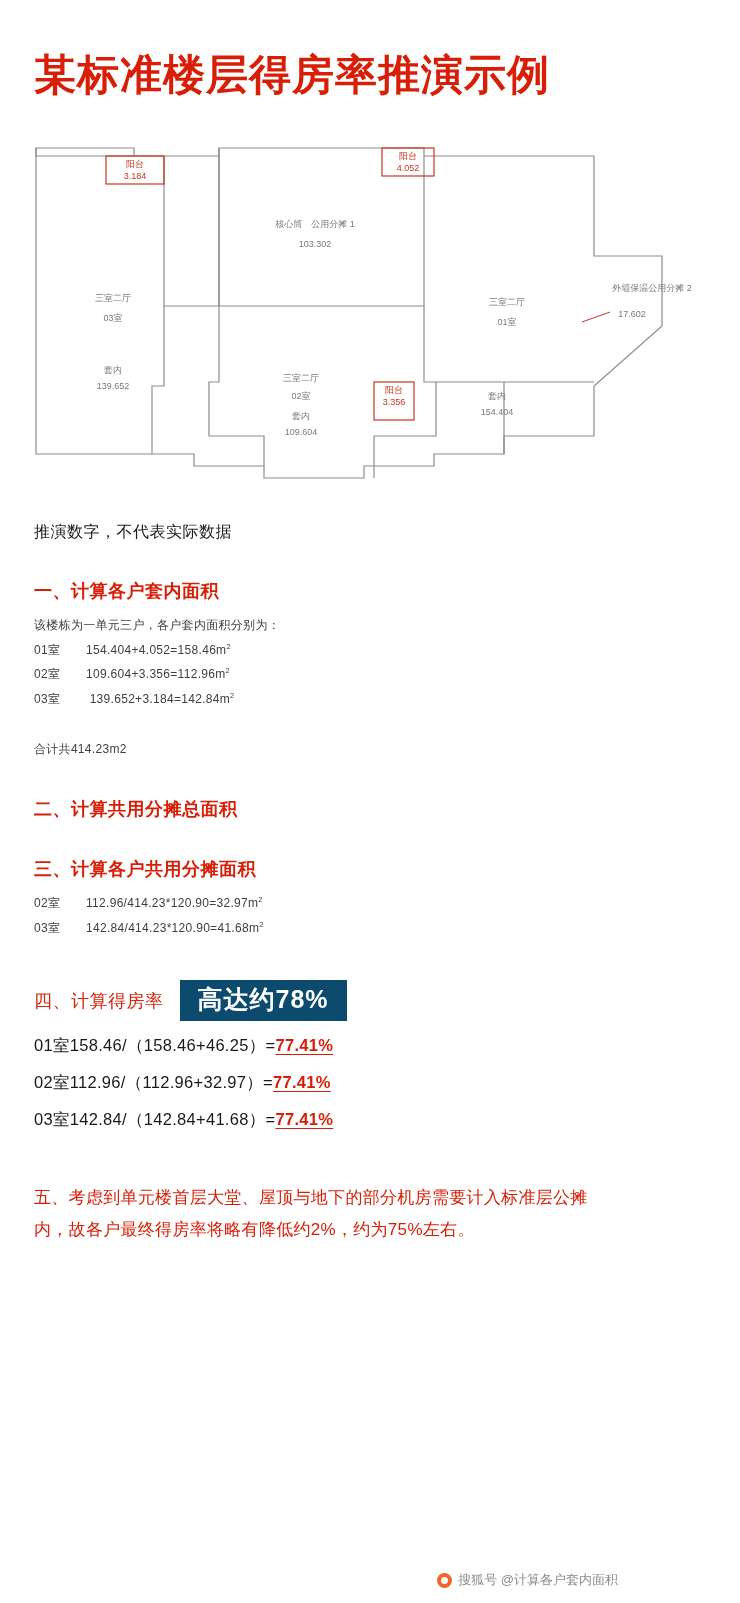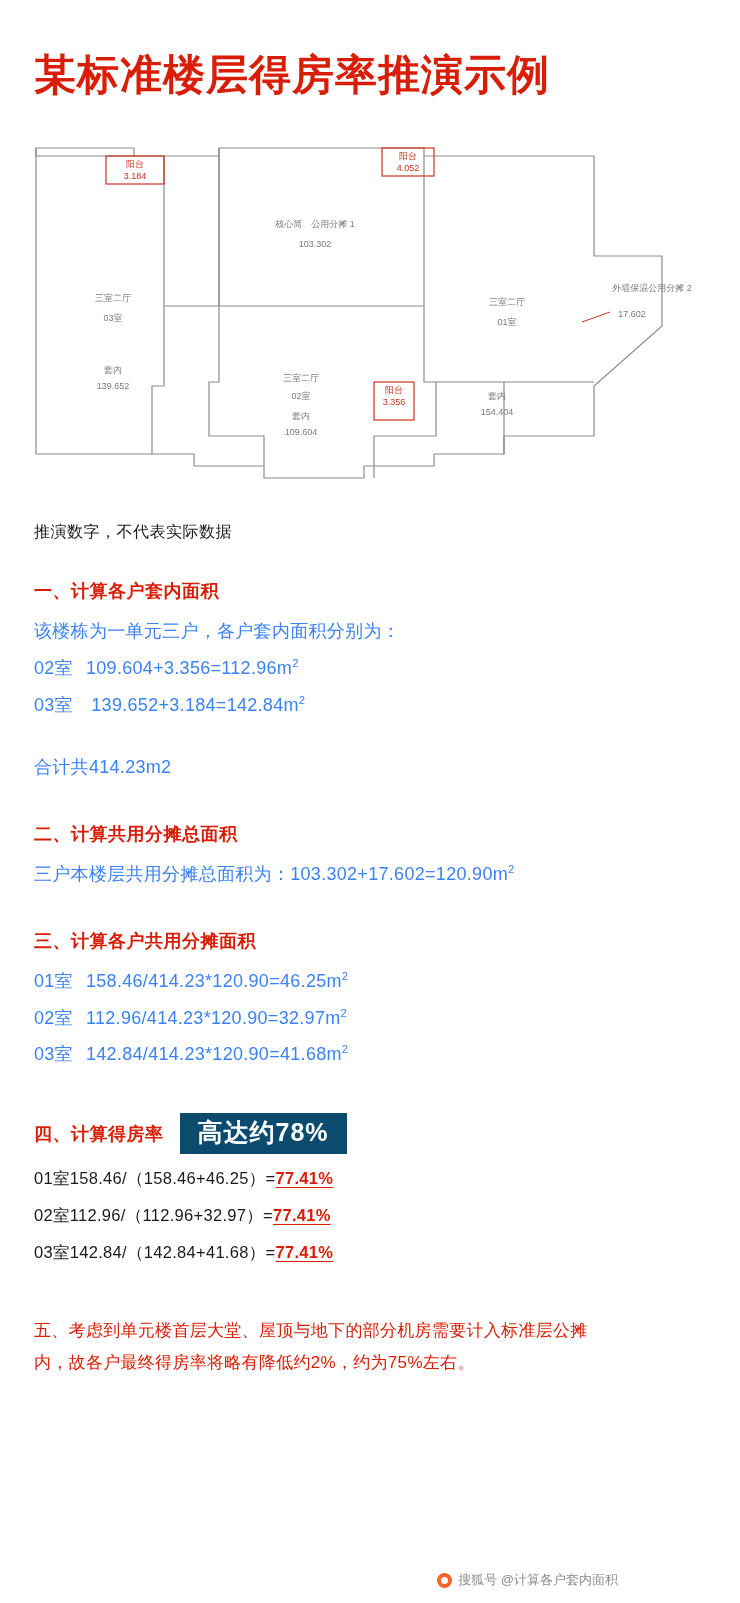--- a/index.html
+++ b/index.html
@@ -62,44 +62,44 @@
   
   .sec-head {
     color: #d81e06;
     font-weight: bold;
     font-size: 18px;
     margin-top: 36px;
     margin-bottom: 10px;
     letter-spacing: 0.5px;
   }
   .line {
-    font-size: 18px;
+    font-size: 12px;
     line-height: 2.05;
-    color: #3b82f6;
+    color: #404040;
     letter-spacing: 0.3px;
   }
   .line .lbl {
     display: inline-block;
     min-width: 52px;
   }
   sup {
     font-size: 0.62em;
     vertical-align: super;
   }
 
   
   .sec4-row {
     display: flex;
     align-items: center;
     margin-top: 40px;
     margin-bottom: 6px;
   }
   .sec4-head {
     color: #d81e06;
-    font-weight: bold;
+    font-weight: normal;
     font-size: 18px;
     letter-spacing: 0.5px;
     margin-right: 16px;
     white-space: nowrap;
   }
   .badge {
     background: #0c4a6e;
     color: #ffffff;
     font-weight: bold;
     font-size: 25px;
@@ -212,36 +212,33 @@
     <div class="plan-label" style="left:222px; top:274px; width:90px;">套内</div>
     <div class="plan-label" style="left:222px; top:290px; width:90px;">109.604</div>
     <div class="plan-label red" style="left:340px; top:248px; width:40px;">阳台<br>3.356</div>
   </div>
 
   <div class="note">推演数字，不代表实际数据</div>
 
   <div class="sec-head">一、计算各户套内面积</div>
   <div class="line">该楼栋为一单元三户，各户套内面积分别为：</div>
   <div class="line">
+    <span class="lbl">01室</span><span>154.404+4.052=158.46m</span><sup>2</sup>
+  </div>
+  <div class="line">
     <span class="lbl">02室</span><span>109.604+3.356=112.96m</span><sup>2</sup>
   </div>
   <div class="line">
     <span class="lbl">03室</span><span> 139.652+3.184=142.84m</span><sup>2</sup>
   </div>
   <div class="line" style="margin-top:25px;">合计共414.23m2</div>
 
   <div class="sec-head">二、计算共用分摊总面积</div>
-  <div class="line">
-    <span>三户本楼层共用分摊总面积为：103.302+17.602=120.90m</span><sup>2</sup>
-  </div>
 
   <div class="sec-head">三、计算各户共用分摊面积</div>
-  <div class="line">
-    <span class="lbl">01室</span><span>158.46/414.23*120.90=46.25m</span><sup>2</sup>
-  </div>
   <div class="line">
     <span class="lbl">02室</span><span>112.96/414.23*120.90=32.97m</span><sup>2</sup>
   </div>
   <div class="line">
     <span class="lbl">03室</span><span>142.84/414.23*120.90=41.68m</span><sup>2</sup>
   </div>
 
   <div class="sec4-row">
     <div class="sec4-head">四、计算得房率</div>
     <div class="badge">高达约78%</div>

